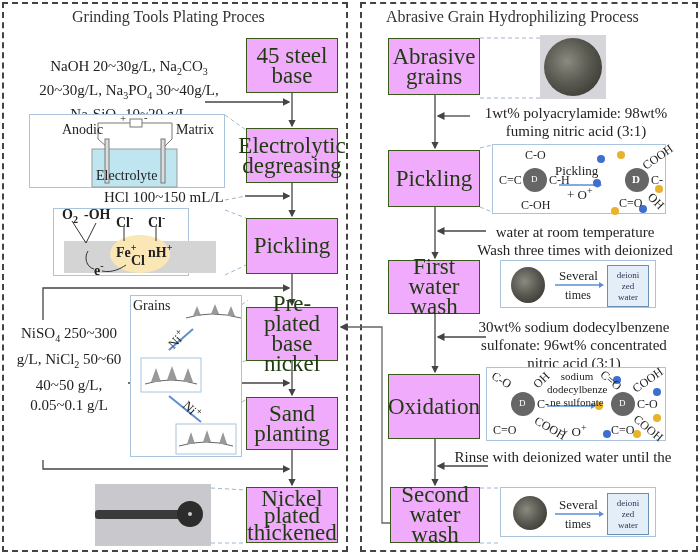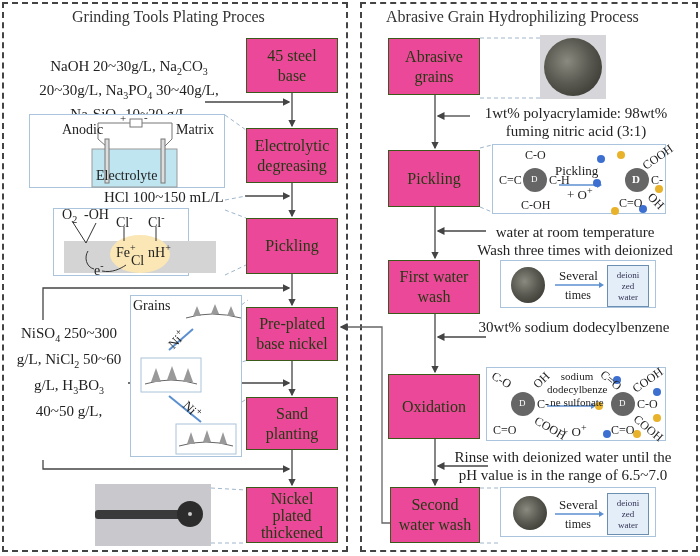--- a/index.html
+++ b/index.html
@@ -1,22 +1,22 @@
 <!DOCTYPE html>
 <html><head>
 <meta charset="utf-8">
 <style>
   html, body { margin:0; padding:0; background:#ffffff; }
   body { width:700px; height:556px; position:relative; overflow:hidden;
          font-family:"Liberation Serif", serif; color:#222; }
   .panel { position:absolute; border:2px dashed #444; box-sizing:border-box; }
   .panel-title { position:absolute; font-size:16px; white-space:nowrap; color:#333; }
-  .box { position:absolute; background:#ec4899; border:1.5px solid #3a5a1a; box-sizing:border-box;
+  .box { position:absolute; background:#f0abfc; border:1.5px solid #3a5a1a; box-sizing:border-box;
          display:flex; align-items:center; justify-content:center; text-align:center;
-         font-size:16px; line-height:20px; color:#1f3a10; }
+         font-size:23px; line-height:20px; color:#1f3a10; }
   .txt { position:absolute; font-size:15px; line-height:18px; text-align:center; color:#222; white-space:nowrap; }
   .inset { position:absolute; border:1px solid #a9c4dc; background:#fff; box-sizing:border-box; }
   svg.lines { position:absolute; left:0; top:0; }
   sub, sup { font-size:10px; }
   .photo-grain { position:absolute; border-radius:50%;
     background: radial-gradient(circle at 40% 40%, #8a8a80 0%, #5a5a52 45%, #3d3d36 80%, #2a2a25 100%); }
   .photo-bg { position:absolute; background:#c9c9cd; }
   .beaker { position:absolute; border:1px solid #6b8fb0; background:#e4eef8; font-size:9px; line-height:11px;
             text-align:center; color:#335; display:flex; align-items:center; justify-content:center; }
   .small { font-size:12px; line-height:13px; }
@@ -123,21 +123,21 @@
   </svg>
   <span style="position:absolute;left:4px;top:7px;font-size:14px;margin-left:28px;">Anodic</span>
   <span style="position:absolute;left:146px;top:7px;font-size:14px;">Matrix</span>
   <span style="position:absolute;left:66px;top:53px;font-size:14px;">Electrolyte</span>
   <span style="position:absolute;left:90px;top:-3px;font-size:11px;">+</span>
   <span style="position:absolute;left:114px;top:-4px;font-size:11px;">-</span>
 </div>
 
 <div class="txt" style="left:104px;top:188px;">HCl 100~150 mL/L</div>
 
-<div class="inset" style="left:53px;top:208px;width:136px;height:68px;">
+<div class="inset" style="left:53px;top:208px;width:136px;height:68px;font-weight:bold;">
   <div style="position:absolute;left:10px;top:32px;width:152px;height:32px;background:#d4d4d4;"></div>
   <div style="position:absolute;left:56px;top:26px;width:60px;height:38px;background:#fbe7b5;border-radius:50%;"></div>
   <svg width="172" height="68" style="position:absolute;left:0;top:0;">
     <polyline points="18,12 32,34 42,14" stroke="#333" fill="none"></polyline>
     <line x1="70" y1="18" x2="70" y2="32" stroke="#333"></line>
     <line x1="102" y1="18" x2="102" y2="32" stroke="#333"></line>
     <path d="M40,60 C32,58 30,48 34,42" stroke="#333" fill="none"></path>
     <path d="M48,62 C58,64 66,60 72,56" stroke="#333" fill="none"></path>
   </svg>
   <span style="position:absolute;left:8px;top:-2px;font-size:14px;"><span>O</span><sub>2</sub></span>
@@ -146,22 +146,22 @@
   <span style="position:absolute;left:94px;top:3px;font-size:14px;"><span>Cl</span><sup>-</sup></span>
   <span style="position:absolute;left:62px;top:33px;font-size:14px;"><span>Fe</span><sup>+</sup></span>
   <span style="position:absolute;left:94px;top:33px;font-size:14px;"><span>nH</span><sup>+</sup></span>
   <span style="position:absolute;left:77px;top:44px;font-size:14px;">Cl</span>
   <span style="position:absolute;left:40px;top:51px;font-size:14px;"><span>e</span><sup>-</sup></span>
 </div>
 
 <div class="txt" style="left:8px;top:323px;width:122px;line-height:20px;">
   <div><span>NiSO</span><sub>4</sub><span> 250~300</span></div>
   <div><span>g/L, NiCl</span><sub>2</sub><span> 50~60</span></div>
-  <div><span>g/L, H</span><sub>3</sub><span>BO</span><sub>3</sub></div>
   <div>40~50 g/L,</div>
+  <div>0.05~0.1 g/L</div>
 </div>
 
 <div class="inset" style="left:130px;top:295px;width:112px;height:162px;">
   <svg width="112" height="162" style="position:absolute;left:0;top:0;">
     <path d="M55,22 Q80,14 110,22" stroke="#666" fill="none"></path>
     <g fill="#999">
         <path d="M62,20 l4,-10 l4,10z"></path>
         <path d="M80,18 l4,-10 l4,10z"></path>
         <path d="M96,20 l4,-10 l4,10z"></path>
       </g>
@@ -219,24 +219,25 @@
 <div class="txt" style="left:466px;top:104px;width:220px;">
   <div>1wt% polyacrylamide: 98wt%</div>
   <div>fuming nitric acid (3:1)</div>
 </div>
 <div class="txt" style="left:452px;top:223px;width:246px;">
   <div>water at room temperature</div>
   <div>Wash three times with deionized</div>
 </div>
 <div class="txt" style="left:458px;top:318px;width:232px;">
   <div>30wt% sodium dodecylbenzene</div>
+  <div>sulfonate: 96wt% concentrated</div>
+  <div>nitric acid (3:1)</div>
 </div>
 <div class="txt" style="left:432px;top:448px;width:262px;text-align:center;">
   <div>Rinse with deionized water until the</div>
-  <div>pH value is in the range of 6.5~7.0</div>
 </div>
 
 <div class="inset" style="left:492px;top:144px;width:174px;height:70px;">
   <svg width="174" height="70" style="position:absolute;left:0;top:0;">
     <circle cx="42" cy="35" r="12" fill="#666"></circle>
     <circle cx="144" cy="35" r="12" fill="#666"></circle>
     <line x1="66" y1="40" x2="104" y2="40" stroke="#5b8fd0" stroke-width="1.5"></line>
     <path d="M104,37 l5,3 l-5,3z" fill="#5b8fd0"></path>
     <g>
         <circle cx="108" cy="14" r="4" fill="#3d6fd0"></circle>

